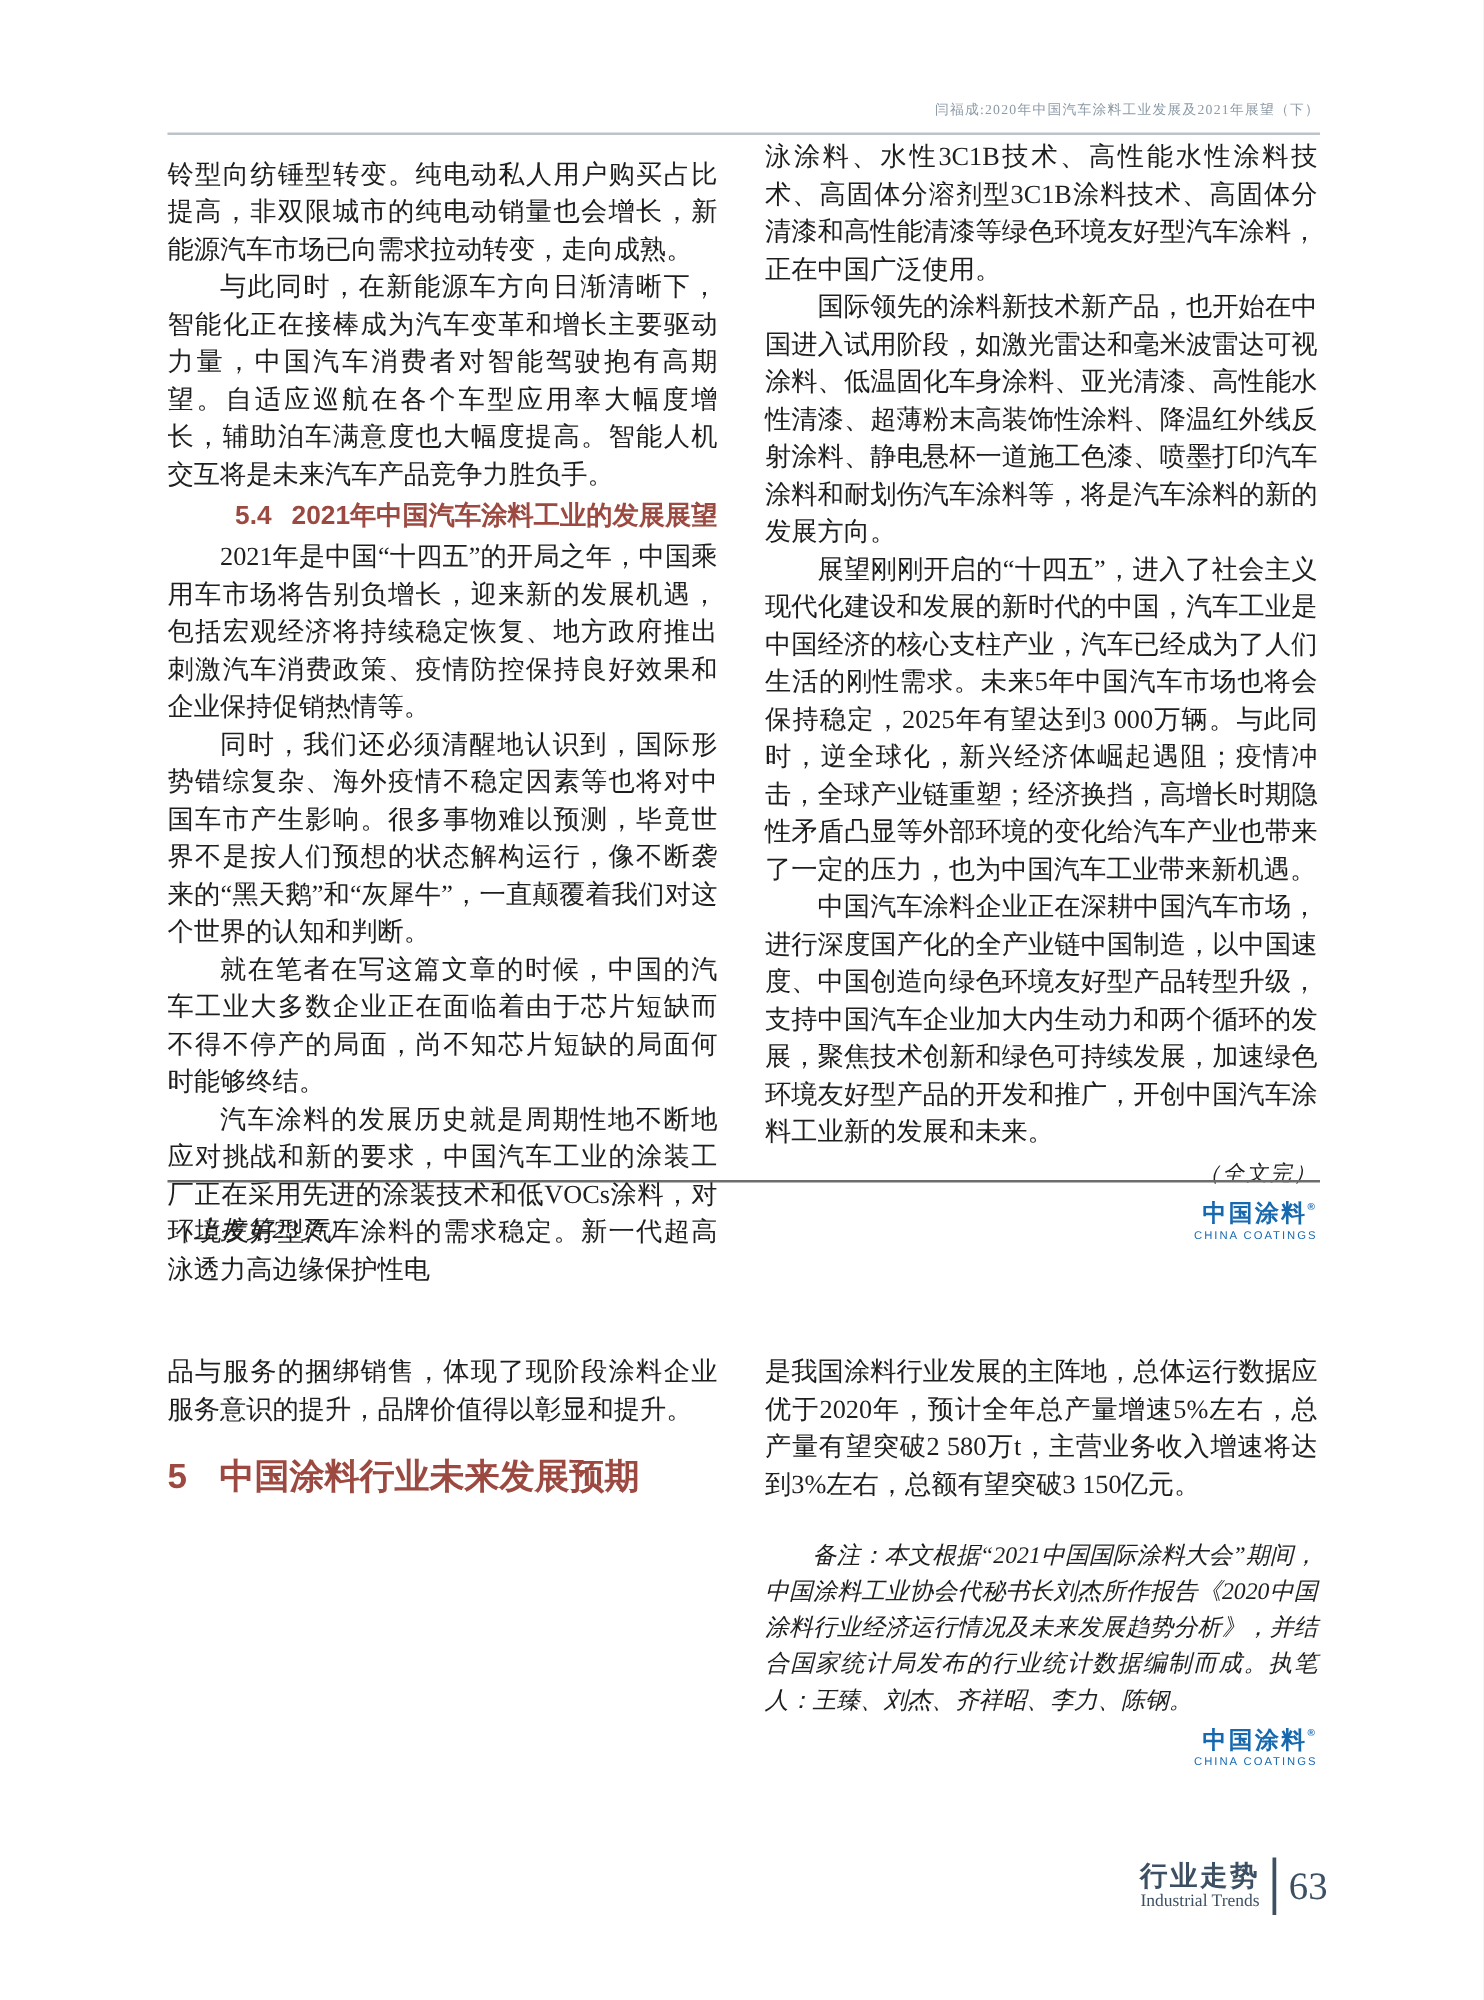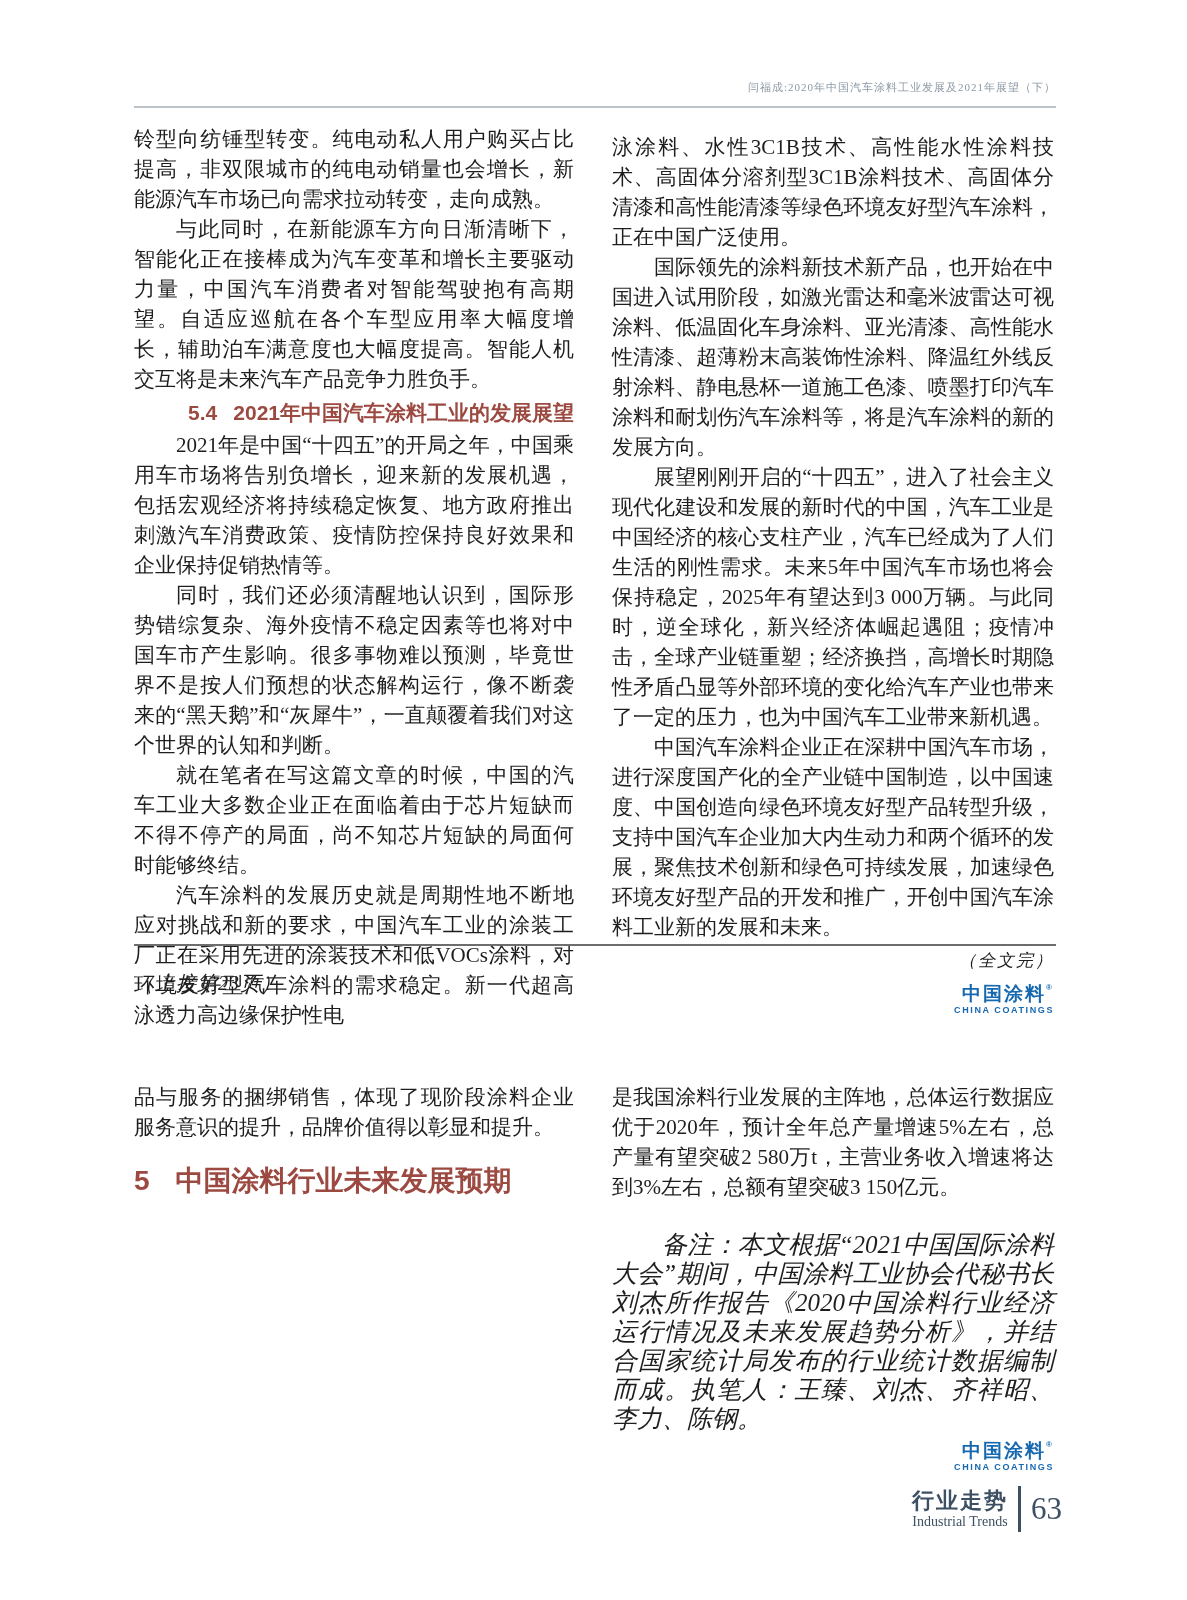--- a/index.html
+++ b/index.html
@@ -26,21 +26,21 @@
   }
   
   .col{
     position:absolute;
     font-size:21px;line-height:30px;
     text-align:justify;text-justify:inter-character;
   }
   .col p{margin:0;text-indent:2em;}
   .col p.no-indent{text-indent:0;}
   .upper-left {top:124px;left:134px;width:440px;}
-  .upper-right{top:132px;left:612px;width:442px;}
+  .upper-right{top:110px;left:612px;width:442px;}
   .lower-left {top:1082px;left:134px;width:440px;}
   .lower-right{top:1082px;left:612px;width:442px;}
   
   .sub-heading{
     margin:4px 0 2px;
     font-family:"Liberation Sans","DejaVu Sans",sans-serif;
     font-weight:bold;font-size:21px;line-height:30px;
     color:var(--accent,#9c4a41);
     text-align:right;text-indent:0;
   }
@@ -54,34 +54,34 @@
   }
   .section-heading .num{margin-right:26px;}
   
   .kai{font-style:italic;}
   .end-mark{
     margin-top:4px;text-align:right;text-indent:0;
     font-size:17px;letter-spacing:2px;
   }
   .note-block{
     margin-top:28px;
-    font-size:25px;line-height:29px;
+    font-size:19px;line-height:29px;
     text-indent:2em;text-align:justify;
   }
   
   .brand{
     margin-top:8px;
     text-align:right;
     font-family:"Liberation Sans","DejaVu Sans",sans-serif;
     color:var(--logo-blue,#1668af);
     line-height:1.1;
   }
   .brand .cn{font-size:19px;font-weight:bold;letter-spacing:2px;}
   .brand .cn sup{font-size:8px;vertical-align:top;}
-  .brand .en{font-size:9px;font-weight:bold;letter-spacing:1.6px;margin-top:1px;}
+  .brand .en{font-size:9px;font-weight:normal;letter-spacing:1.6px;margin-top:1px;}
   
   .mid-rule{
     position:absolute;top:944px;left:134px;width:922px;height:2px;
     background:#6d6d6d;
   }
   .continued-note{
     position:absolute;top:970px;left:134px;
     font-size:20px;letter-spacing:1px;
   }
   

